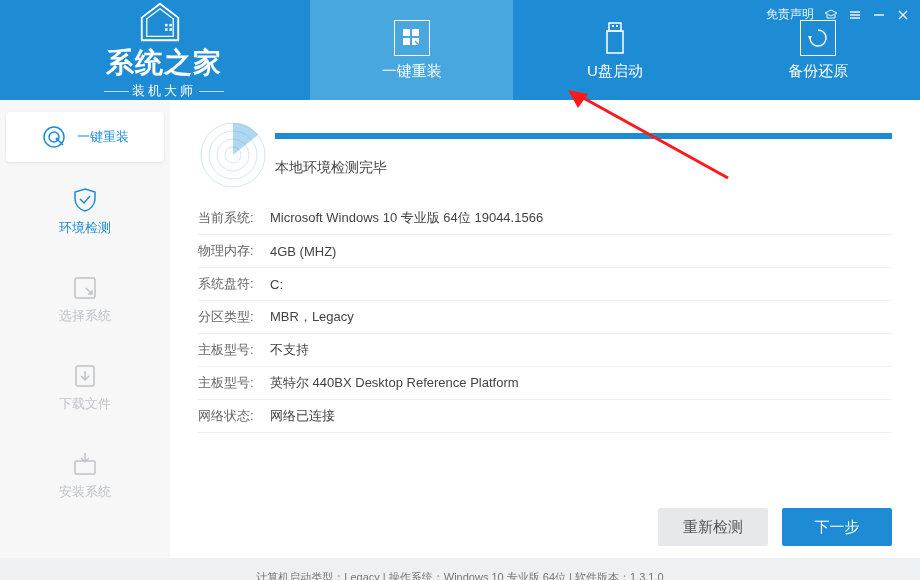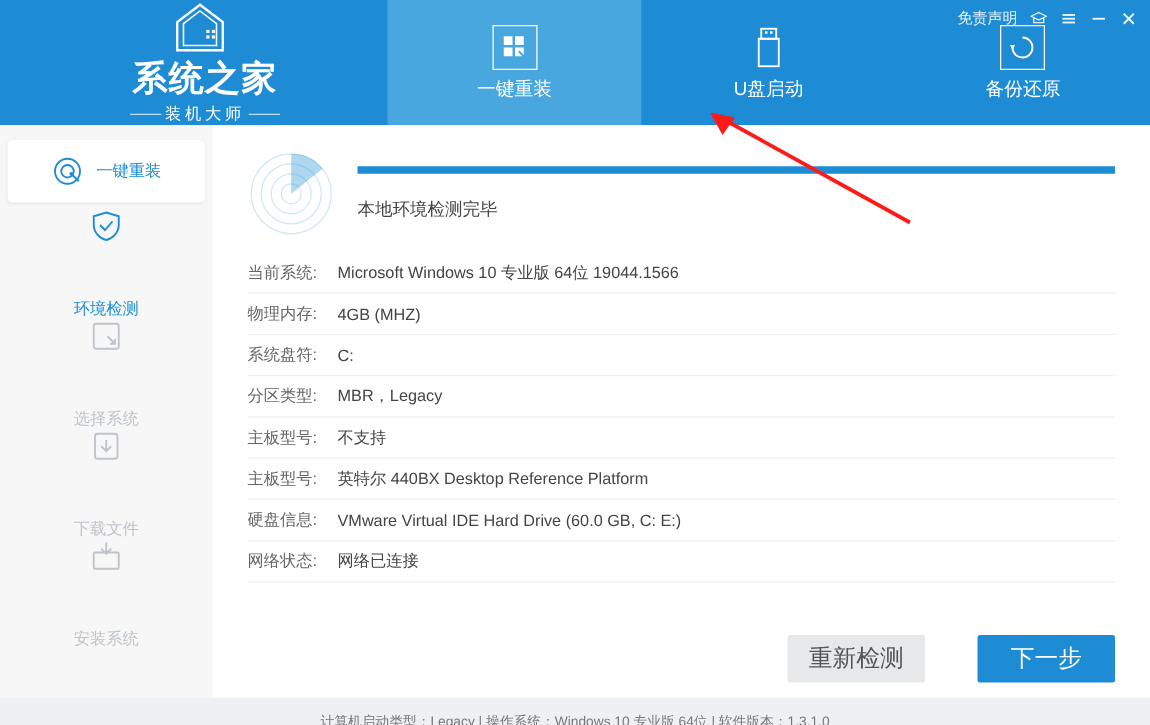--- a/index.html
+++ b/index.html
@@ -18,39 +18,39 @@
 .top-tabs { display: flex; flex: 1; }
 .top-tab { flex: 1; display: flex; flex-direction: column; align-items: center; justify-content: center; color: #fff; cursor: pointer; font-size: 15px; gap: 6px; }
 .top-tab.active { background: #49a7e0; }
 .top-tab-icon { width: 36px; height: 36px; border: 1.5px solid #fff; display: flex; align-items: center; justify-content: center; }
 
 .title-icons { position: absolute; right: 10px; top: 6px; display: flex; align-items: center; gap: 10px; color: #fff; font-size: 12px; }
 .title-btn { cursor: pointer; opacity: 0.9; }
 
 .body-area { display: flex; height: 458px; }
 .sidebar { width: 170px; background: #f7f7f7; padding-top: 6px; display: flex; flex-direction: column; }
-.side-item { display: flex; flex-direction: column; align-items: center; justify-content: space-between; height: 88px; color: #bfc4ca; font-size: 13px; gap: 6px; margin: 0 6px; border-radius: 4px; cursor: default; }
+.side-item { display: flex; flex-direction: column; align-items: center; justify-content: center; height: 88px; color: #bfc4ca; font-size: 13px; gap: 6px; margin: 0 6px; border-radius: 4px; cursor: default; }
 .side-item.active-side { flex-direction: row; justify-content: center; gap: 10px; background: #fff; color: #1e8cd5; height: 50px; box-shadow: 0 1px 3px rgba(0,0,0,0.08); margin: 6px; }
 .side-item.current-step { color: #1e8cd5; }
 .side-icon { width: 26px; height: 26px; }
 
 .main { flex: 1; padding: 20px 28px 10px 28px; position: relative; }
-.scan-row { display: flex; align-items: center; gap: 18px; margin-bottom: 8px; justify-content: flex-end; }
+.scan-row { display: flex; align-items: center; gap: 7px; margin-bottom: 8px; justify-content: flex-end; }
 .scan-circle { width: 70px; height: 70px; }
 .scan-text-col { flex: 1; }
 .progress-bar { height: 6px; background: #1e8cd5; width: 100%; margin-bottom: 20px; }
 .scan-status { font-size: 14px; color: #444; }
 
 .info-table { margin-top: 12px; }
 .info-row { display: flex; align-items: center; padding: 7px 0; border-bottom: 1px solid #eef0f2; font-size: 13px; }
 .info-label { width: 72px; color: #666; }
 .info-value { color: #444; }
 
 .buttons { position: absolute; right: 28px; bottom: 12px; display: flex; gap: 14px; }
-.btn { width: 110px; height: 38px; display: flex; align-items: center; justify-content: center; font-size: 19px; border-radius: 2px; cursor: pointer; margin-left: 28px; }
+.btn { width: 110px; height: 38px; display: flex; align-items: center; justify-content: center; font-size: 15px; border-radius: 2px; cursor: pointer; }
 .btn-gray { background: #e7e8ea; color: #555; }
 .btn-blue { background: #1e8cd5; color: #fff; }
 
 .footer { height: 38px; background: #eef1f4; display: flex; align-items: center; justify-content: center; font-size: 11px; color: #777; }
 
 .arrow { position: absolute; left: 568px; top: 90px; pointer-events: none; z-index: 50; }
 </style>
 </head>
 <body>
 
@@ -203,24 +203,20 @@
         </div>
       <div class="info-row">
           <span class="info-label">主板型号:</span>
           <span class="info-value">不支持</span>
         </div>
       <div class="info-row">
           <span class="info-label">主板型号:</span>
           <span class="info-value">英特尔 440BX Desktop Reference Platform</span>
         </div>
       <div class="info-row">
-          <span class="info-label">硬盘信息:</span>
-          <span class="info-value">VMware Virtual IDE Hard Drive  (60.0 GB, C: E:)</span>
-        </div>
-      <div class="info-row">
           <span class="info-label">网络状态:</span>
           <span class="info-value">网络已连接</span>
         </div>
     </div>
 
     <div class="buttons">
       <div class="btn btn-gray">重新检测</div>
       <div class="btn btn-blue">下一步</div>
     </div>
   </div>

